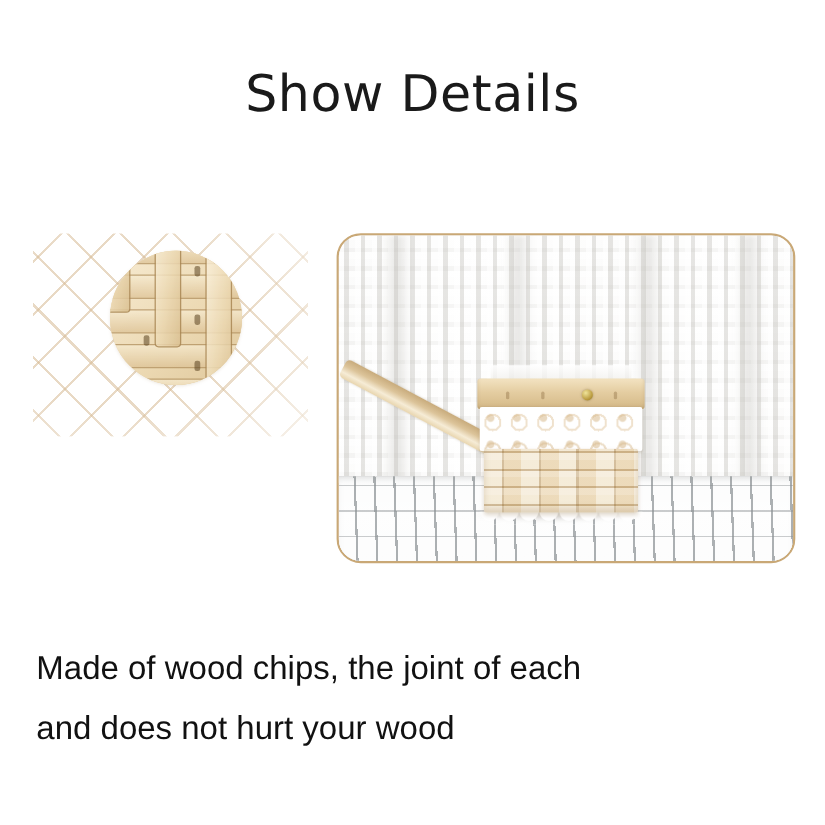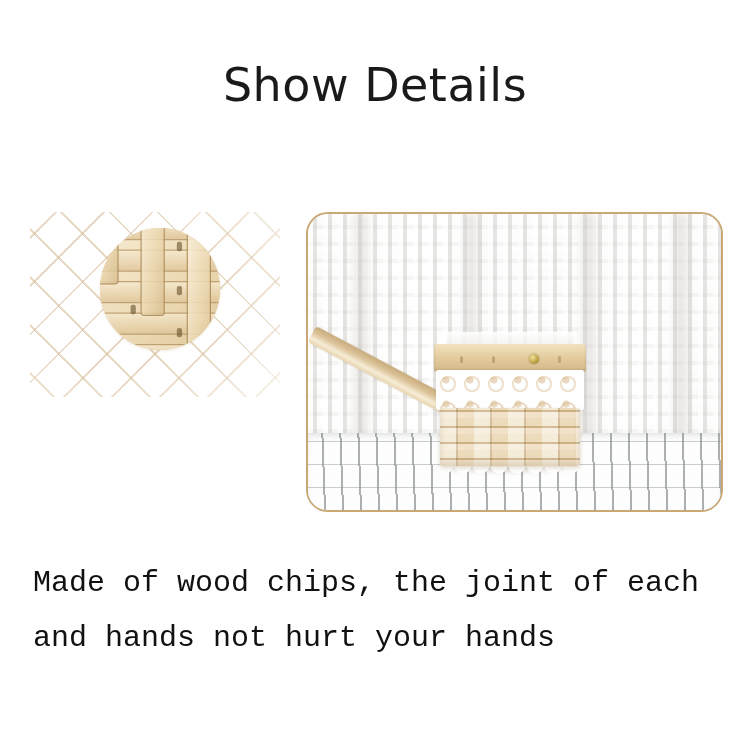--- a/index.html
+++ b/index.html
@@ -242,23 +242,23 @@
     width: 156px;
     height: 12px;
     background: radial-gradient(ellipse at center, rgba(120,115,105,0.35), rgba(0,0,0,0) 70%);
     filter: blur(2px);
   }
 
   
   #caption {
     position: absolute;
     left: 33px;
-    top: 556px;
+    top: 580px;
     width: 690px;
-    font-family: Liberation Mono, monospace;
+    font-family: Liberation Sans, sans-serif;
     font-size: 30px;
     font-weight: 400;
     color: #111111;
     line-height: 55px;
   }
   #caption .cl { display: block; white-space: nowrap; }
 </style>
 </head>
 <body>
 
@@ -335,16 +335,16 @@
         <div class="rivet"></div>
         <div class="lace"></div>
         <div class="lace-scallop"></div>
         <div class="body-weave"></div>
       </div>
     </div>
   </div>
 
   <div id="caption">
     <span class="cl">Made of wood chips, the joint of each</span>
-    <span class="cl">and hands not hurt your hands</span>
+    <span class="cl">and does not hurt your wood</span>
   </div>
 
 </div>
 
 </body></html>

